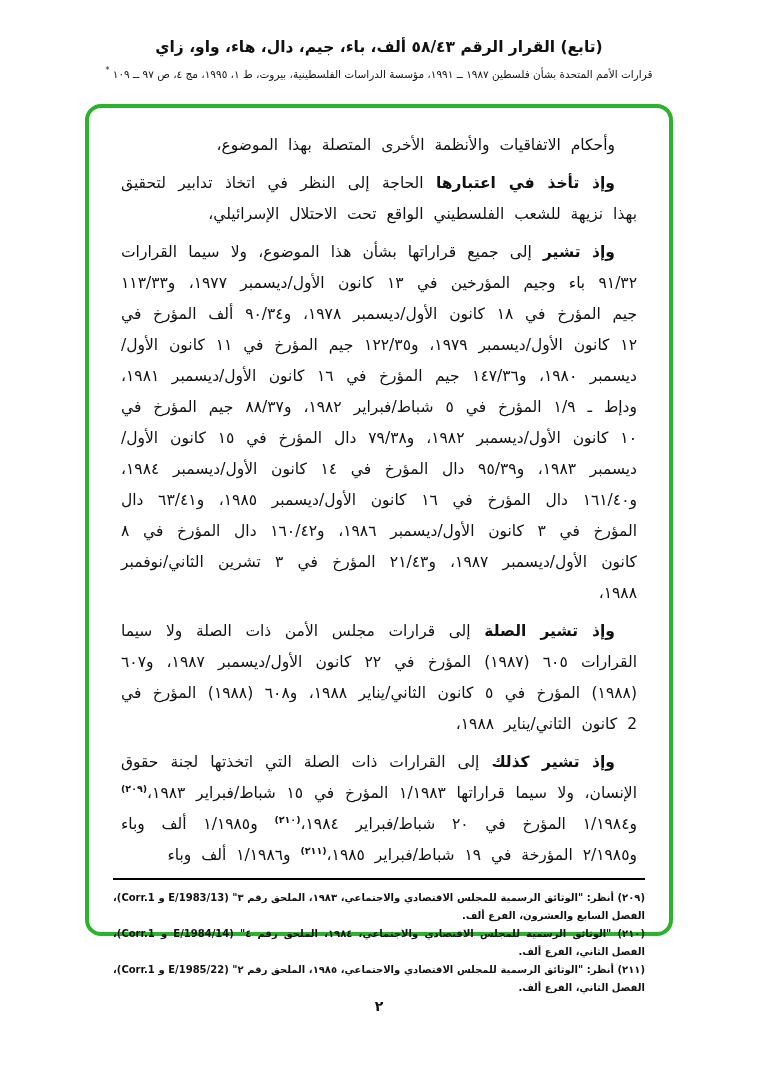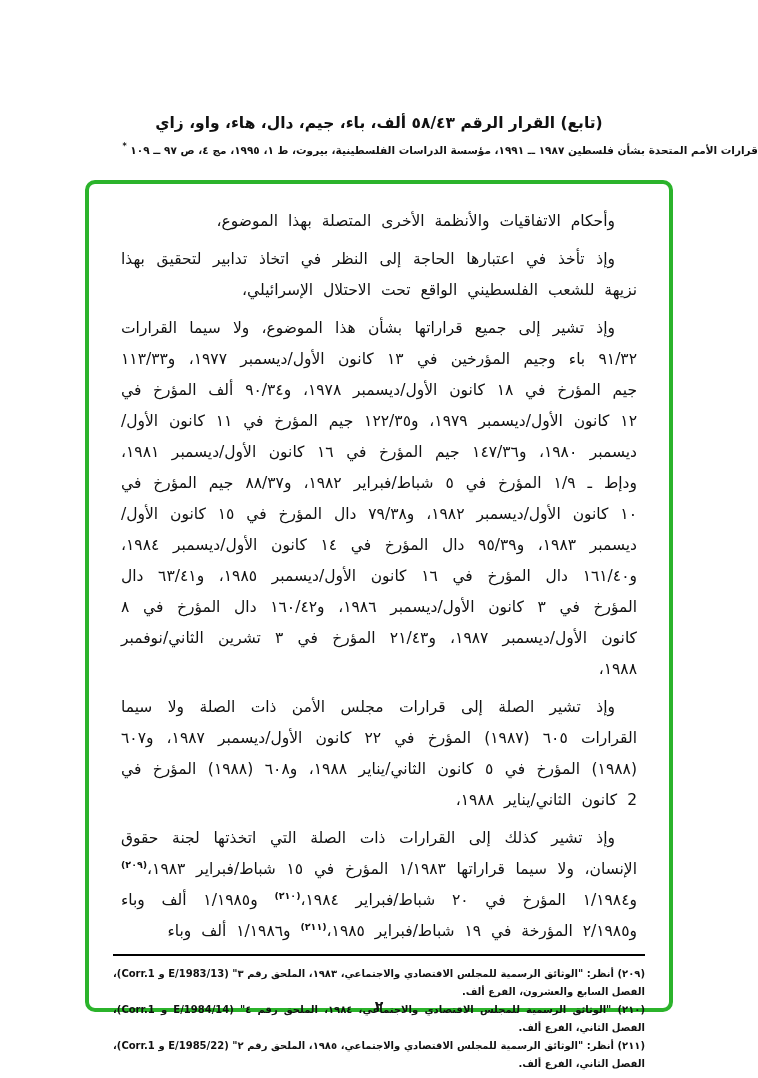--- a/index.html
+++ b/index.html
@@ -10,59 +10,58 @@
     font-family: "DejaVu Sans", sans-serif;
     color: #111111;
     overflow: hidden;
   }
   .page {
     position: relative;
     width: 758px; height: 1078px;
     direction: rtl;
   }
   .header {
-    padding-top: 114px;
+    padding-top: 38px;
     text-align: center;
   }
   .doc-title {
     margin: 0 0 10px 0;
     font-size: 15.5px;
     font-weight: bold;
     letter-spacing: 0;
   }
   .source-line {
     font-size: 10.5px;
-    font-weight: bold;
+    font-weight: normal;
     white-space: nowrap;
-    text-align: right;
   }
   .source-line sup { font-size: 8px; }
   .frame {
     width: 588px;
     height: 832px;
     margin: 24px auto 0 auto;
     border: 4px solid #b91c1c;
-    border-radius: 10px;
+    border-radius: 16px;
     padding: 22px 22px 0 22px;
     display: flex;
     flex-direction: column;
   }
   .body-text {
     font-size: 15.5px;
     line-height: 31px;
     text-align: justify;
     text-justify: inter-word;
     word-spacing: 5px;
     padding: 0 10px 0 10px;
   }
   .para {
     margin: 0 0 7px 0;
     text-indent: 22px;
   }
-  .para .lead { font-weight: normal; }
+  .para .lead { font-weight: bold; }
   .para sup.fn-ref {
     font-size: 9.5px;
     font-weight: bold;
     line-height: 0;
     word-spacing: 0;
   }
   .fn-area {
     margin-top: auto;
     margin-bottom: 34px;
     padding: 0 2px;

